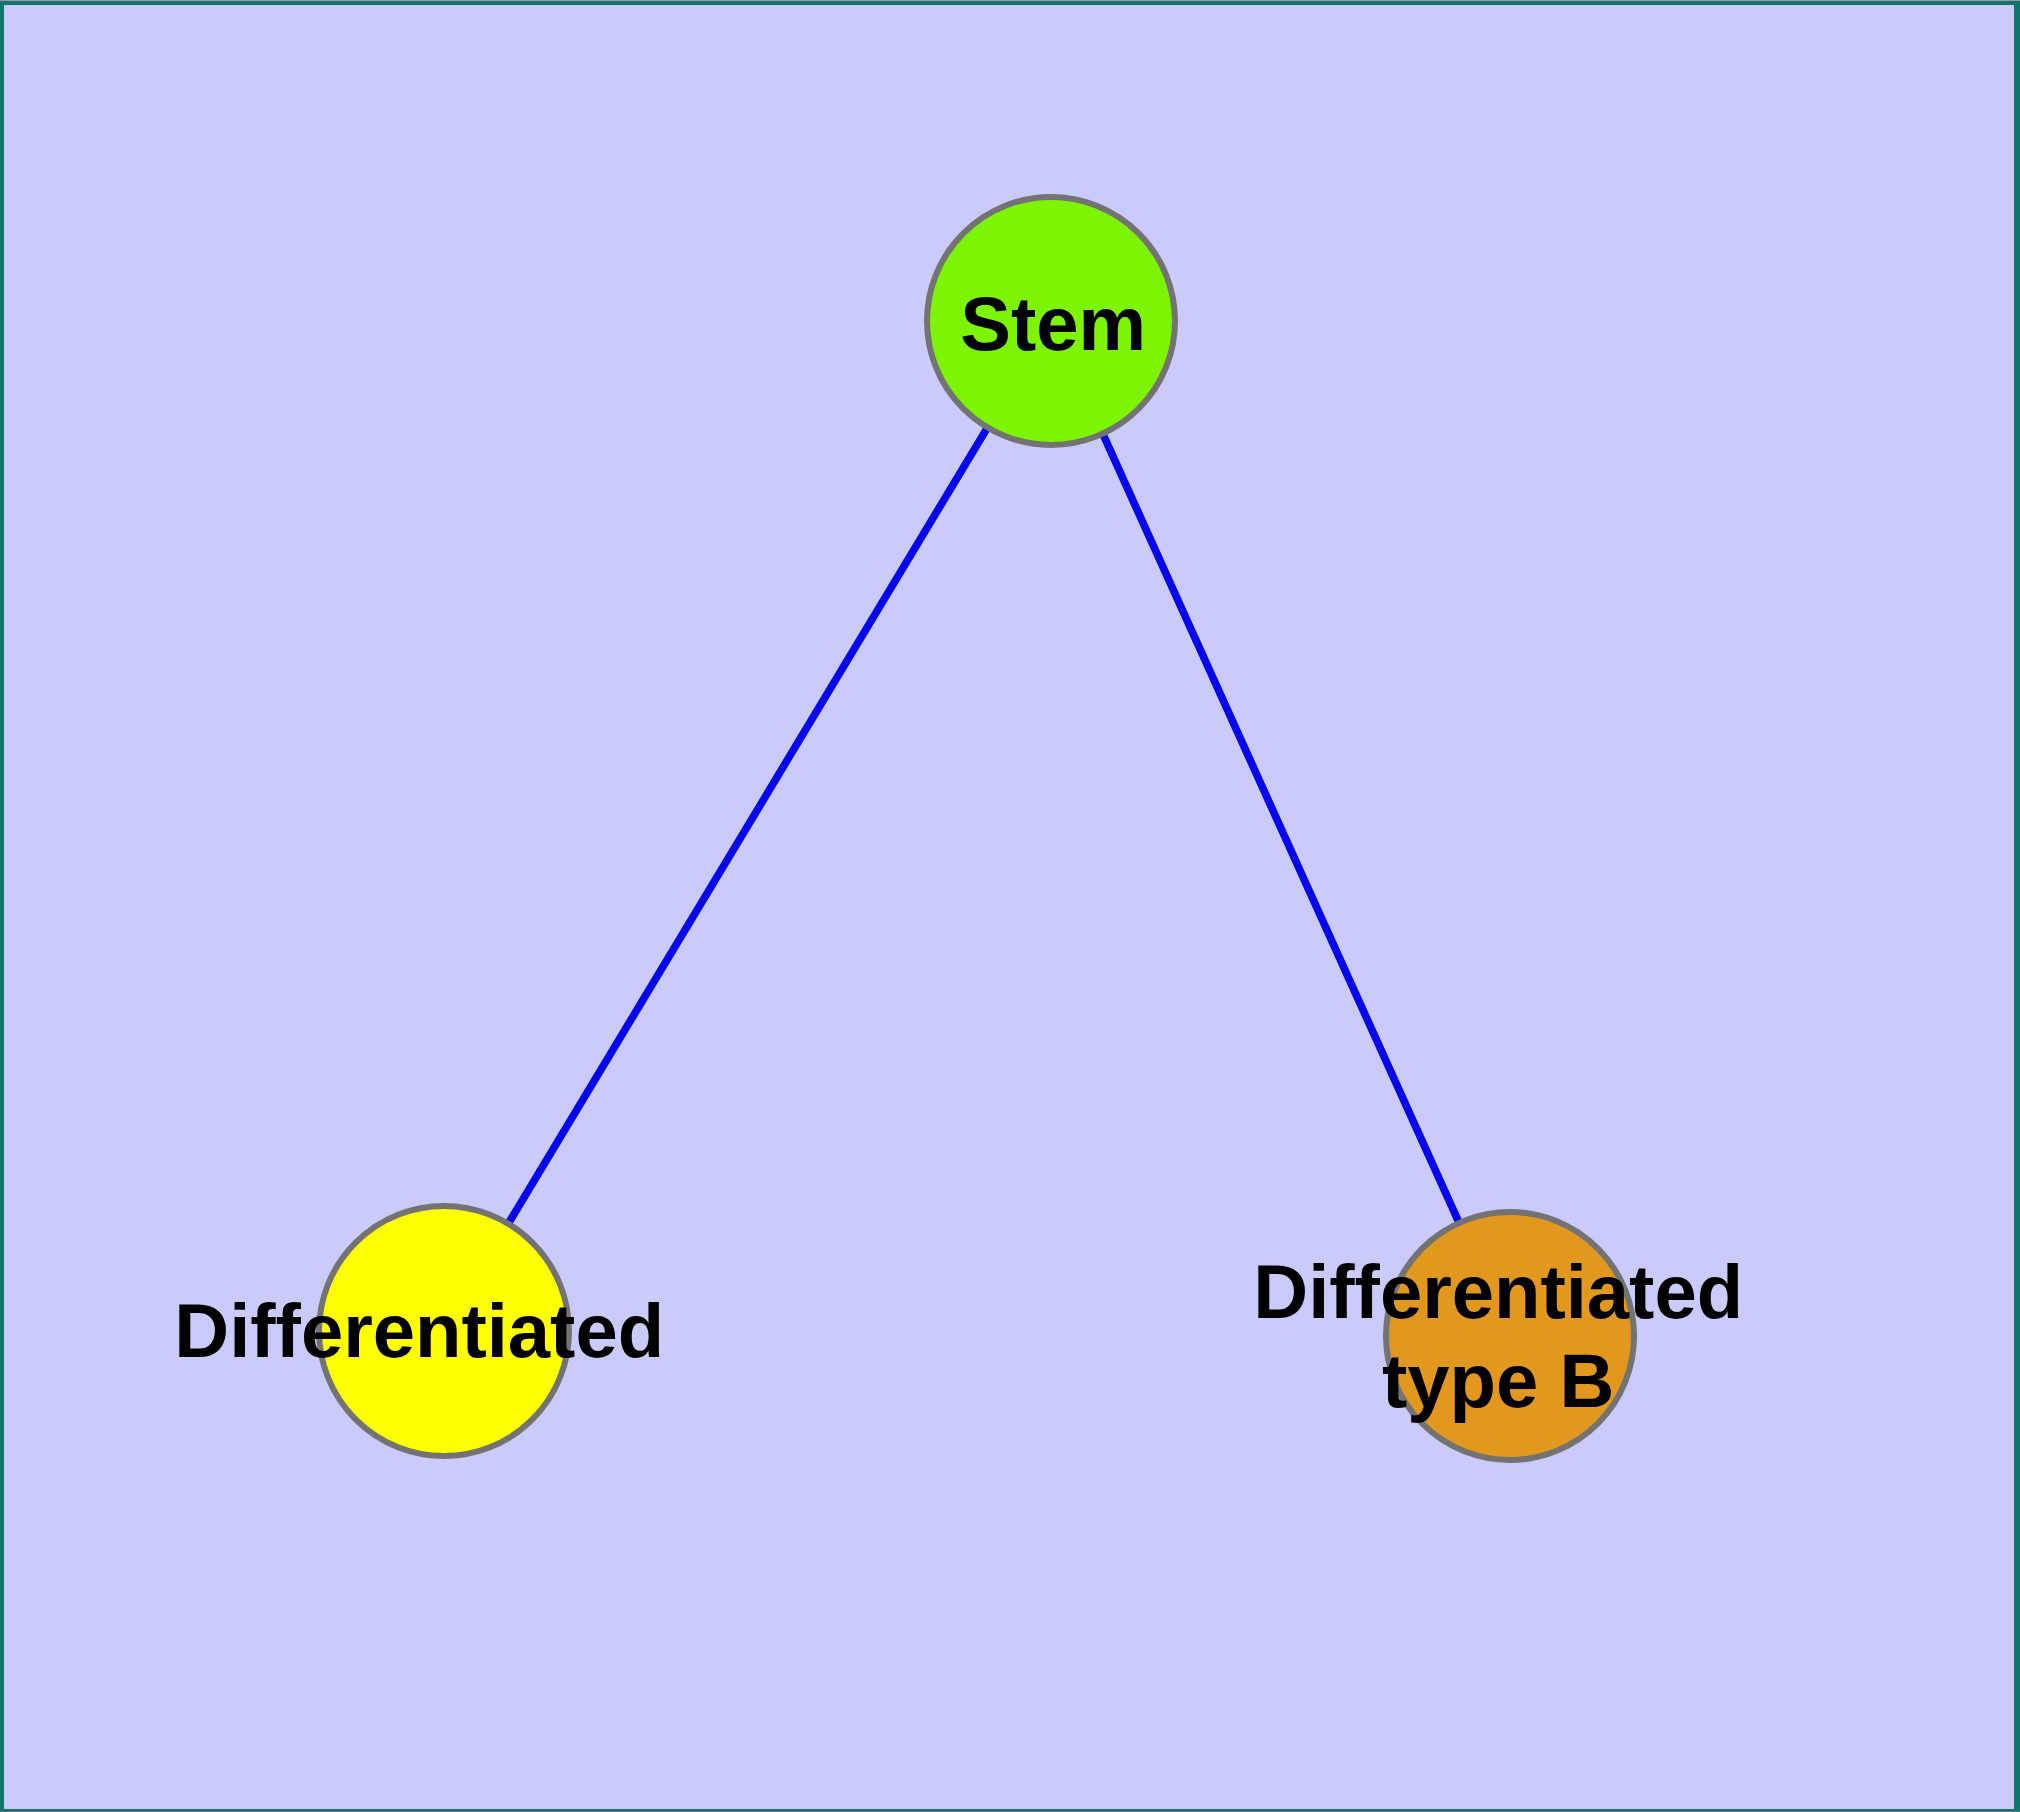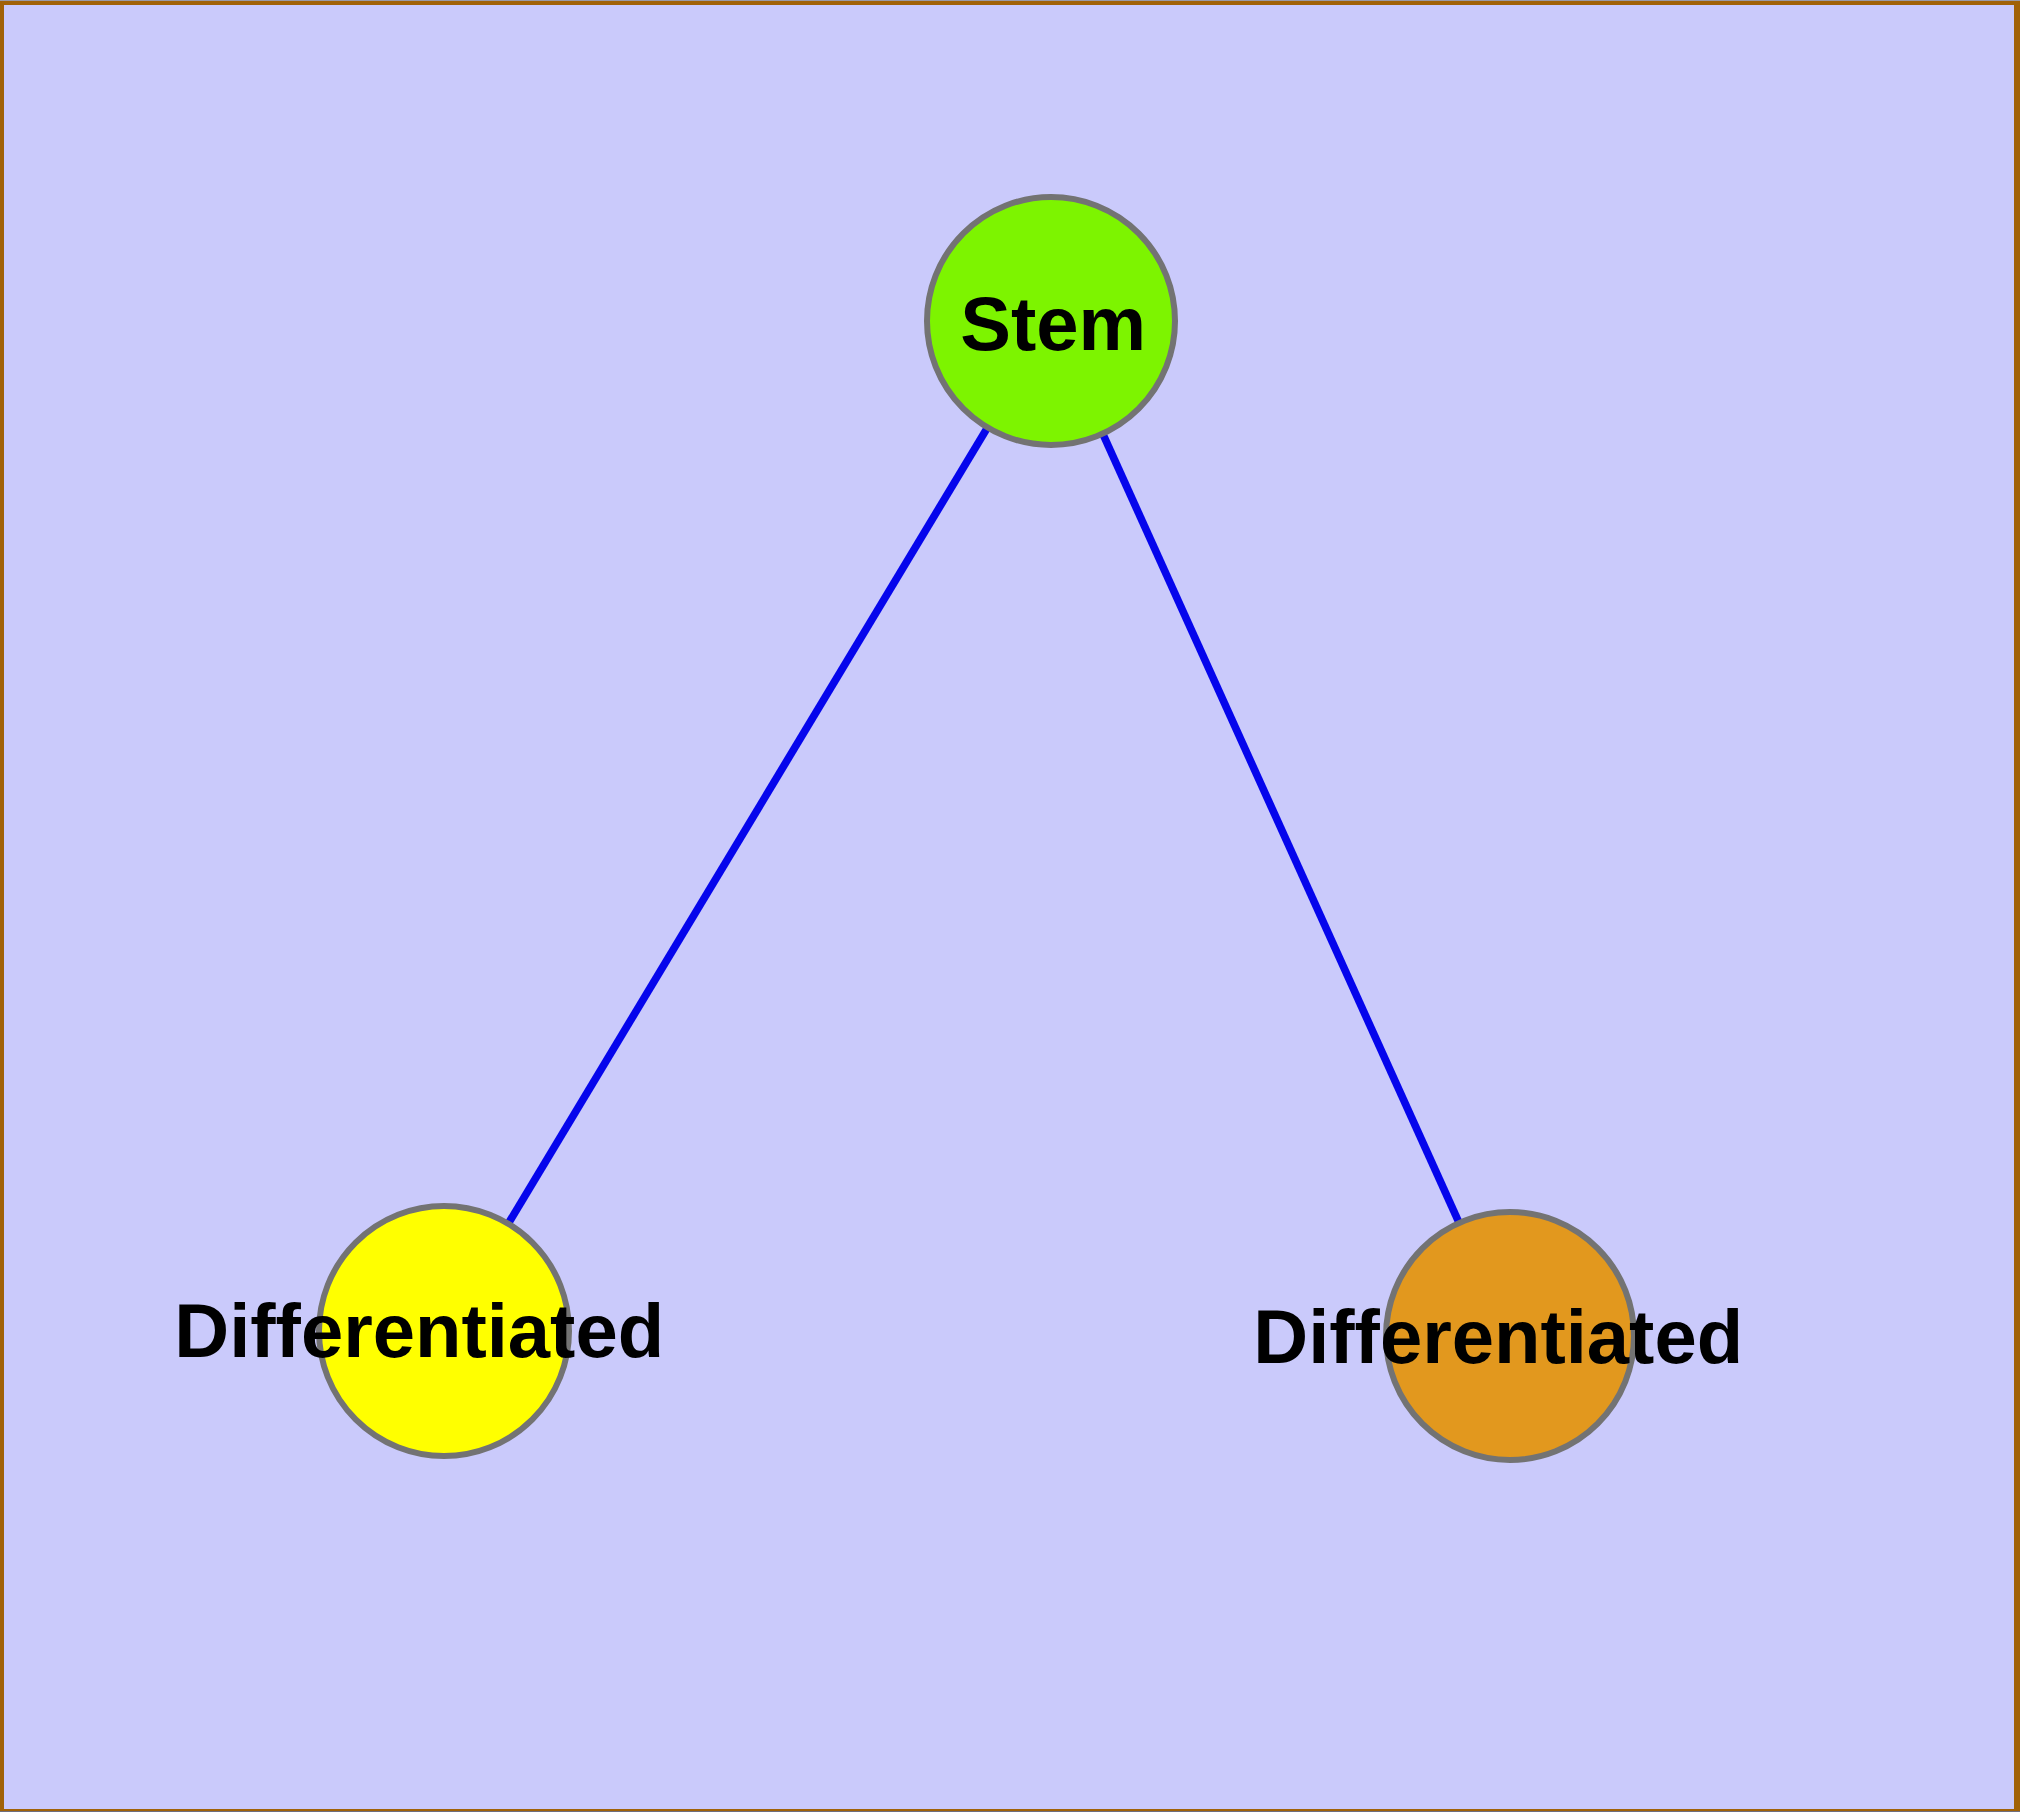--- a/index.html
+++ b/index.html
@@ -4,21 +4,21 @@
 <style>
   html, body { margin: 0; padding: 0; }
   body {
     width: 2021px; height: 1812px;
     font-family: "Liberation Sans", sans-serif;
     overflow: hidden;
   }
   .frame {
     position: absolute; left: 0; top: 0;
     width: 2021px; height: 1812px;
-    background: #a16207;
+    background: #0f766e;
     border-top: 1.7px solid #9a9aa6;
     border-bottom: 1.7px solid #6e6e7e;
     box-sizing: border-box;
   }
   .canvas {
     position: absolute;
     top: 4.2px; left: 4.2px; right: 6.8px; bottom: 1.7px;
     overflow: hidden;
   }
   .edges-layer {
@@ -61,17 +61,18 @@
 
     <div class="node-label" id="label0" style="left: 1049px; top: 318px; color: rgb(0, 0, 0);">
       <span>Stem</span>
 
     </div>
     <div class="node-label" id="label1" style="left: 415px; top: 1325px; color: rgb(0, 0, 0);">
       <span>Differentiated</span>
     </div>
     <div class="node-label" id="label2" style="left: 1494px; top: 1331px; color: rgb(0, 0, 0);">
       <span>Differentiated</span>
+      <span>type B</span>
     </div>
 
   </div>
 </div>
 
 
 </body></html>

